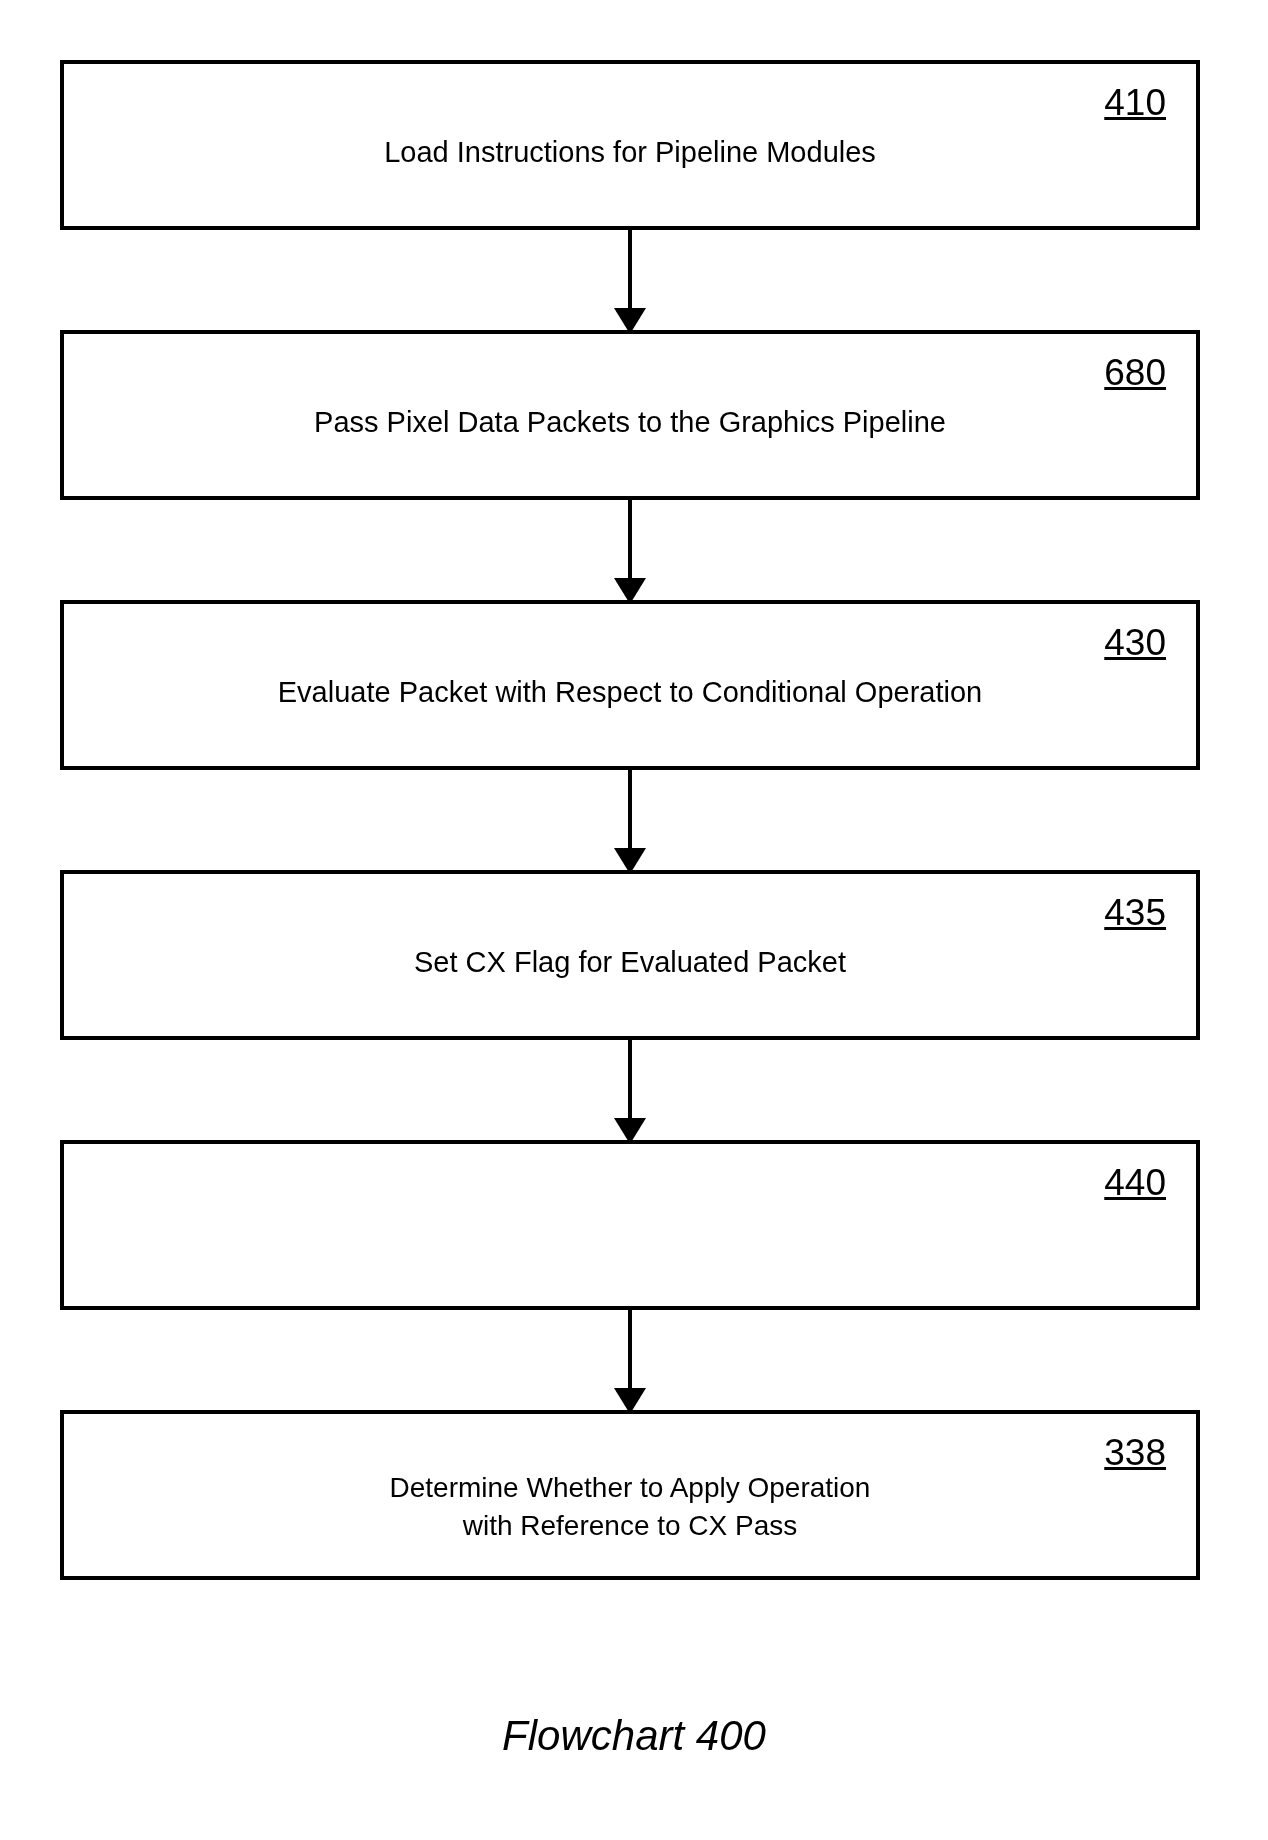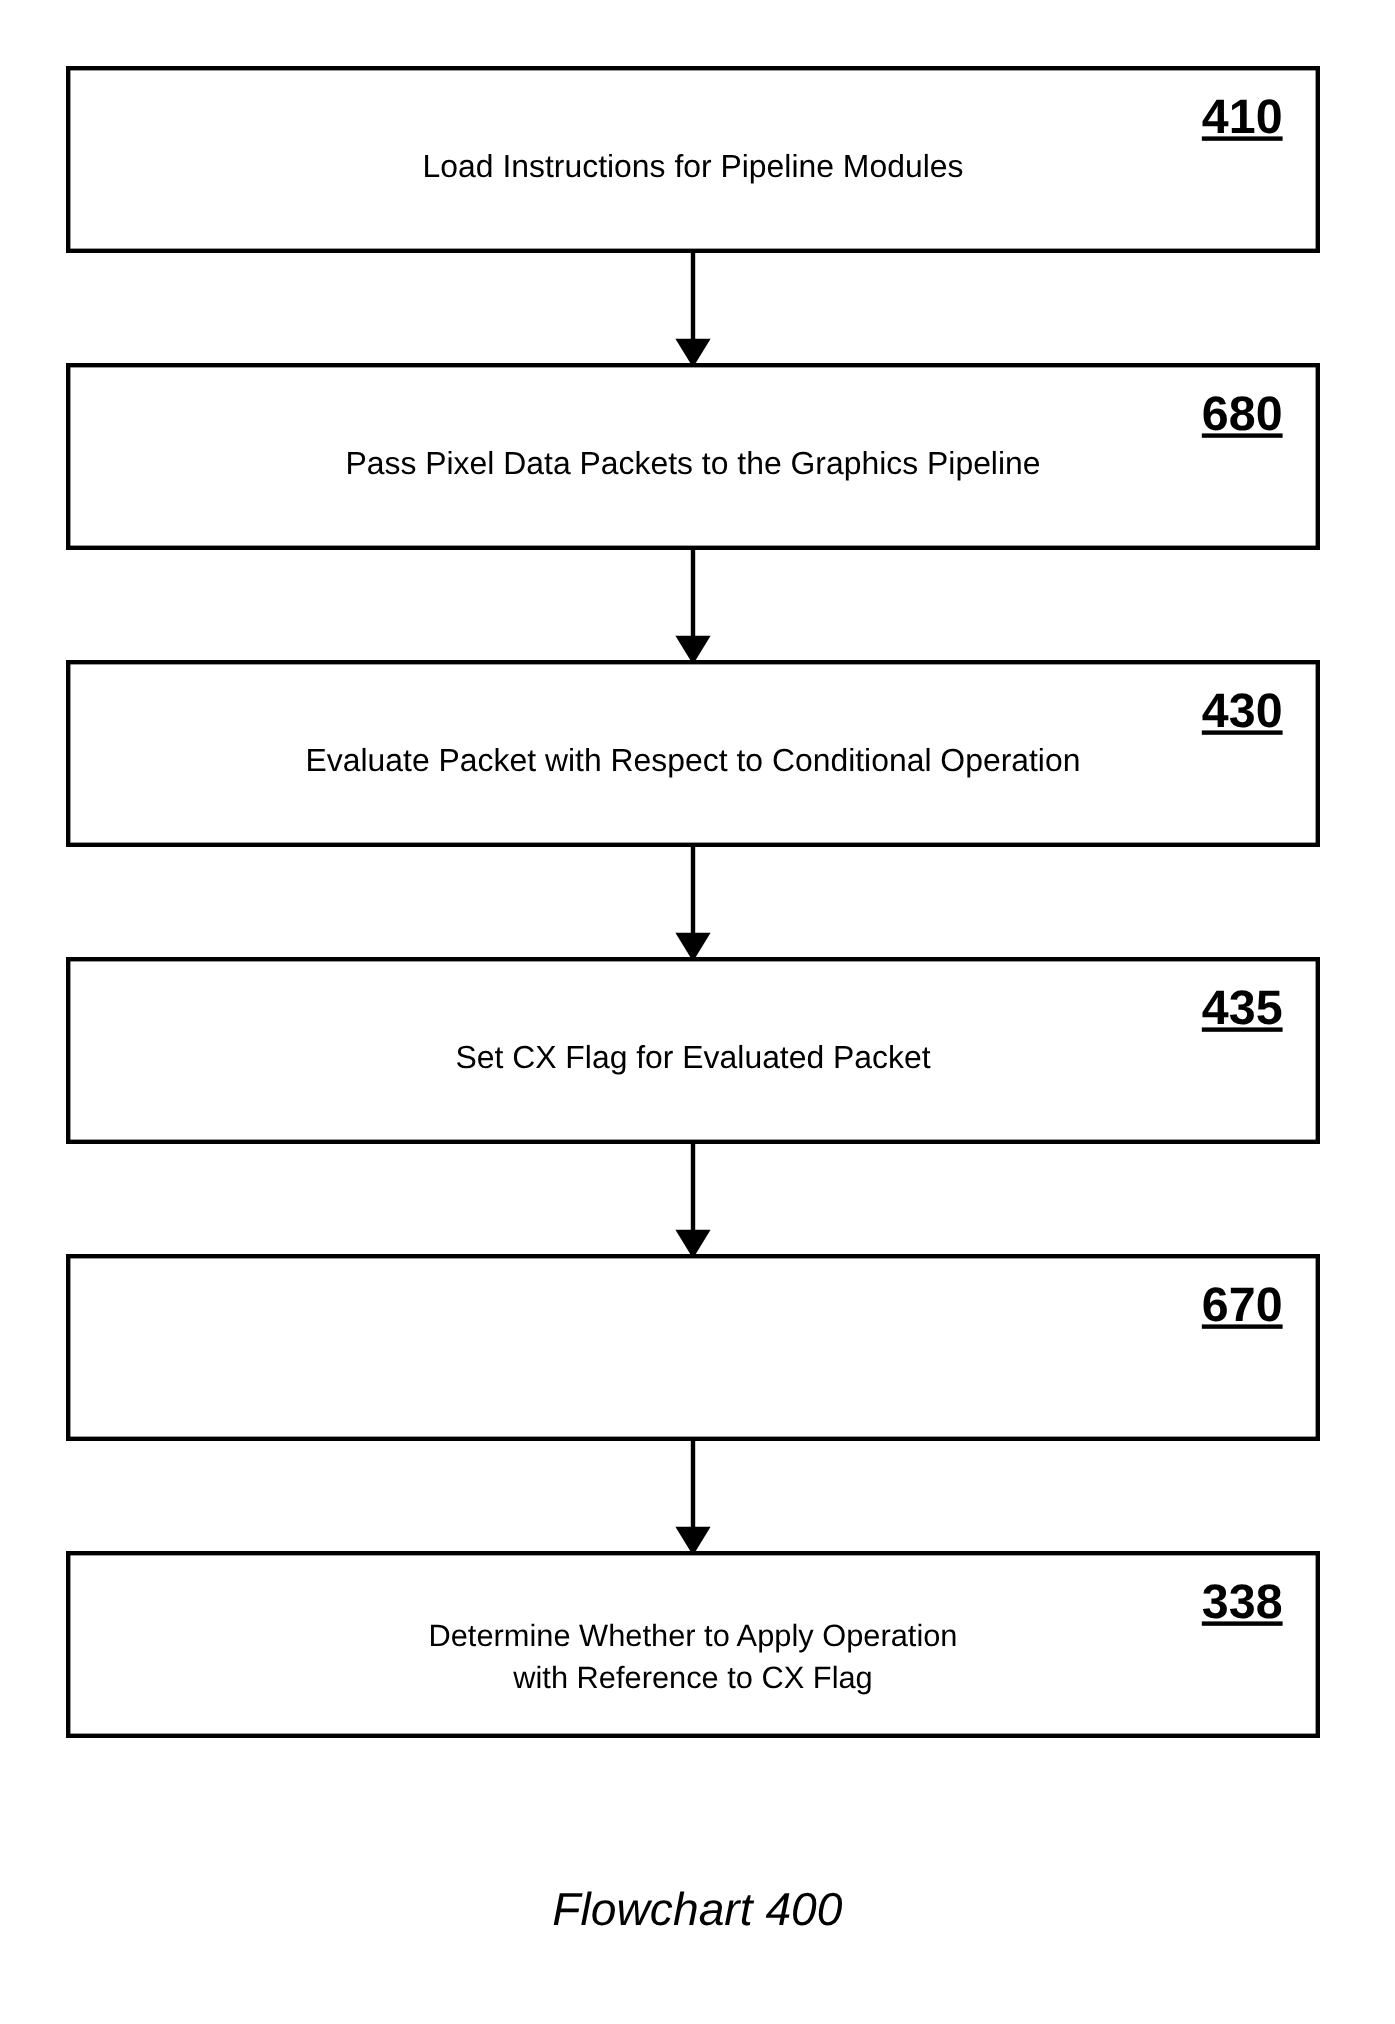--- a/index.html
+++ b/index.html
@@ -24,22 +24,22 @@
       border: 4px solid black;
       width: 1140px;
       height: 170px;
       position: relative;
       background: white;
     }
     .box-number {
       position: absolute;
       top: 18px;
       right: 30px;
-      font-size: 44px;
-      font-weight: bold;
+      font-size: 37px;
+      font-weight: normal;
       text-decoration: underline;
     }
     .box-text {
       position: absolute;
       width: 100%;
       text-align: center;
       font-size: 29px;
       line-height: 1.3;
       top: 50%;
       transform: translateY(-30%);
@@ -128,31 +128,31 @@
     <div class="box-number">435</div>
     <div class="box-text">Set CX Flag for Evaluated Packet</div>
   </div>
 
   <div class="arrow-container">
     <div class="arrow-line"></div>
     <div class="arrow-head"></div>
   </div>
 
   <div class="flow-box">
-    <div class="box-number">670</div>
+    <div class="box-number">440</div>
   </div>
 
   <div class="arrow-container">
     <div class="arrow-line"></div>
     <div class="arrow-head"></div>
   </div>
 
   <div class="flow-box">
     <div class="box-number">338</div>
     <div class="box-text-two-line">
       <span>Determine Whether to Apply Operation</span><br>
-      <span>with Reference to CX Flag</span>
+      <span>with Reference to CX Pass</span>
     </div>
   </div>
 
 </div>
 
 <div class="caption">Flowchart 400</div>
 
 </body></html>

